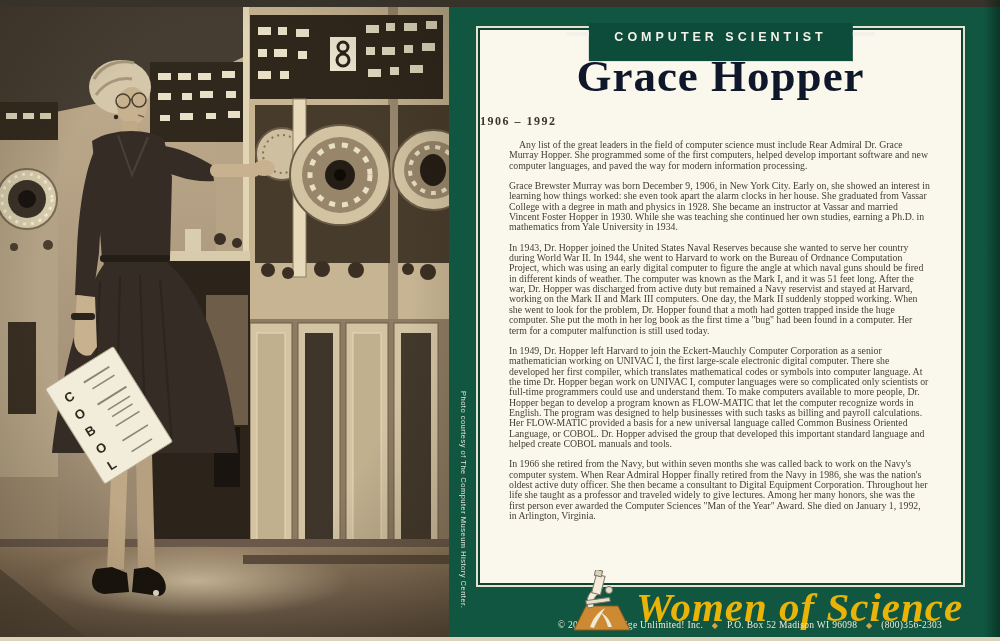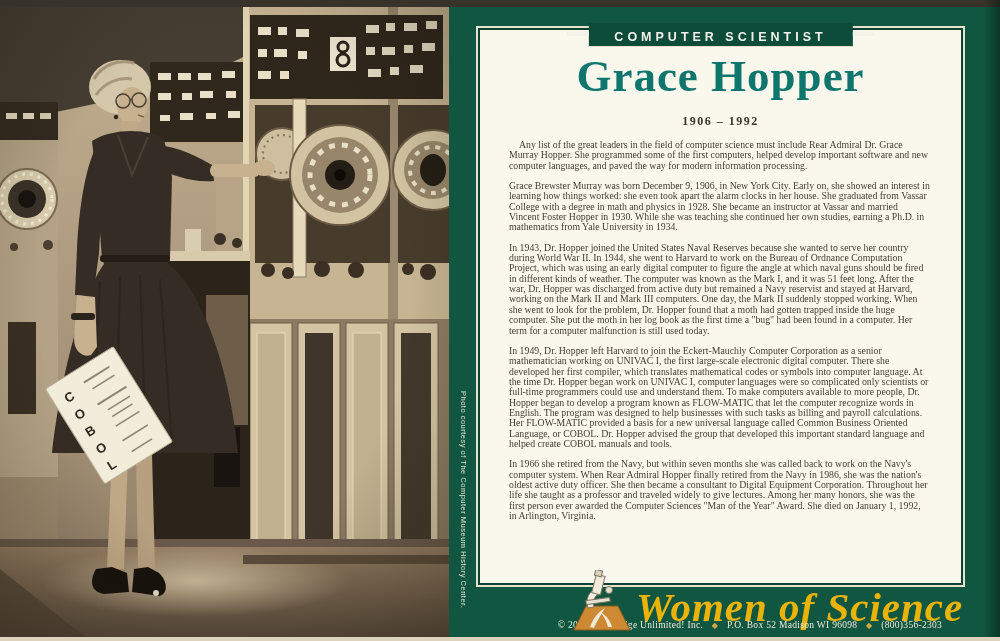--- a/index.html
+++ b/index.html
@@ -8,28 +8,28 @@
   .bottom-edge{position:absolute;left:0;top:637px;width:1000px;height:4px;background:#ddd3bc;}
   .right-shadow{position:absolute;right:0;top:0;width:16px;height:641px;background:linear-gradient(to right,rgba(4,30,20,0),rgba(4,28,18,.55));pointer-events:none;}
 
   .photo{position:absolute;left:0;top:7px;width:449px;height:630px;}
   .photo svg{display:block;width:100%;height:100%;}
 
   .credit-strip{position:absolute;left:449px;top:7px;width:29px;height:630px;}
   .credit-strip span{position:absolute;left:50%;top:384px;transform:translateX(-50%);writing-mode:vertical-rl;font-family:"Liberation Sans",sans-serif;font-size:7.5px;letter-spacing:.5px;color:#e3e0d2;white-space:nowrap;}
 
   .panel{position:absolute;left:478px;top:28px;width:485px;height:557px;background:#faf7ec;border:2px solid #0c4434;box-shadow:0 0 0 2px #e7e1cd;box-sizing:border-box;}
-  .header-tab{position:absolute;top:-7px;left:50%;transform:translateX(-50%);background:#0d4c3b;padding:4px 26px 1px;border-bottom:1px solid #e7e1cd;white-space:nowrap;}
+  .header-tab{position:absolute;top:-7px;left:50%;transform:translateX(-50%);background:#0d4c3b;padding:4px 26px 16px;border-bottom:1px solid #e7e1cd;white-space:nowrap;}
   .header-tab span{font-family:"Liberation Sans",sans-serif;font-weight:bold;font-size:12.5px;letter-spacing:4px;color:#f3f2ea;}
   .header-tab::before,.header-tab::after{content:"";position:absolute;top:9px;width:22px;height:4px;background:#f3f2ea;}
   .header-tab::before{left:-22px;}
   .header-tab::after{right:-22px;}
 
-  h1.title{margin:20px 0 0;text-align:center;font-family:"Liberation Serif",serif;font-weight:bold;font-size:45px;letter-spacing:1px;color:#0f766e;}
-  .years{margin:12px 0 0;text-align:center;font-weight:bold;font-size:12px;letter-spacing:1.5px;color:#3b362a;}
+  h1.title{margin:20px 0 0;text-align:center;font-family:"Liberation Serif",serif;font-weight:bold;font-size:45px;letter-spacing:1px;color:#0f172a;}
+  .years{margin:12px 0 0;text-align:left;font-weight:bold;font-size:12px;letter-spacing:1.5px;color:#3b362a;}
   .article{margin:11px 22px 0 20px;color:#433e30;font-size:9.8px;line-height:10.35px;}
   .article p{margin:0 9px 10px;}
   .article p.lead{text-indent:10px;}
 
   .footer-logo{position:absolute;left:568px;top:570px;width:68px;height:62px;z-index:3;}
   .brand{position:absolute;left:636px;top:583px;font-family:"Liberation Serif",serif;font-style:italic;font-weight:bold;font-size:41px;letter-spacing:1px;color:#eab308;z-index:2;white-space:nowrap;}
   .copyright{position:absolute;left:520px;top:620px;width:460px;text-align:center;font-size:9.5px;letter-spacing:.3px;color:#efeadb;z-index:2;white-space:nowrap;}
   .copyright .diamond{color:#d8a43c;font-size:8px;margin:0 6px;}
 
   .cobol-letters{writing-mode:vertical-rl;text-orientation:upright;font-family:"Liberation Sans",sans-serif;font-weight:bold;font-size:13px;letter-spacing:5px;fill:#2f2a20;}

